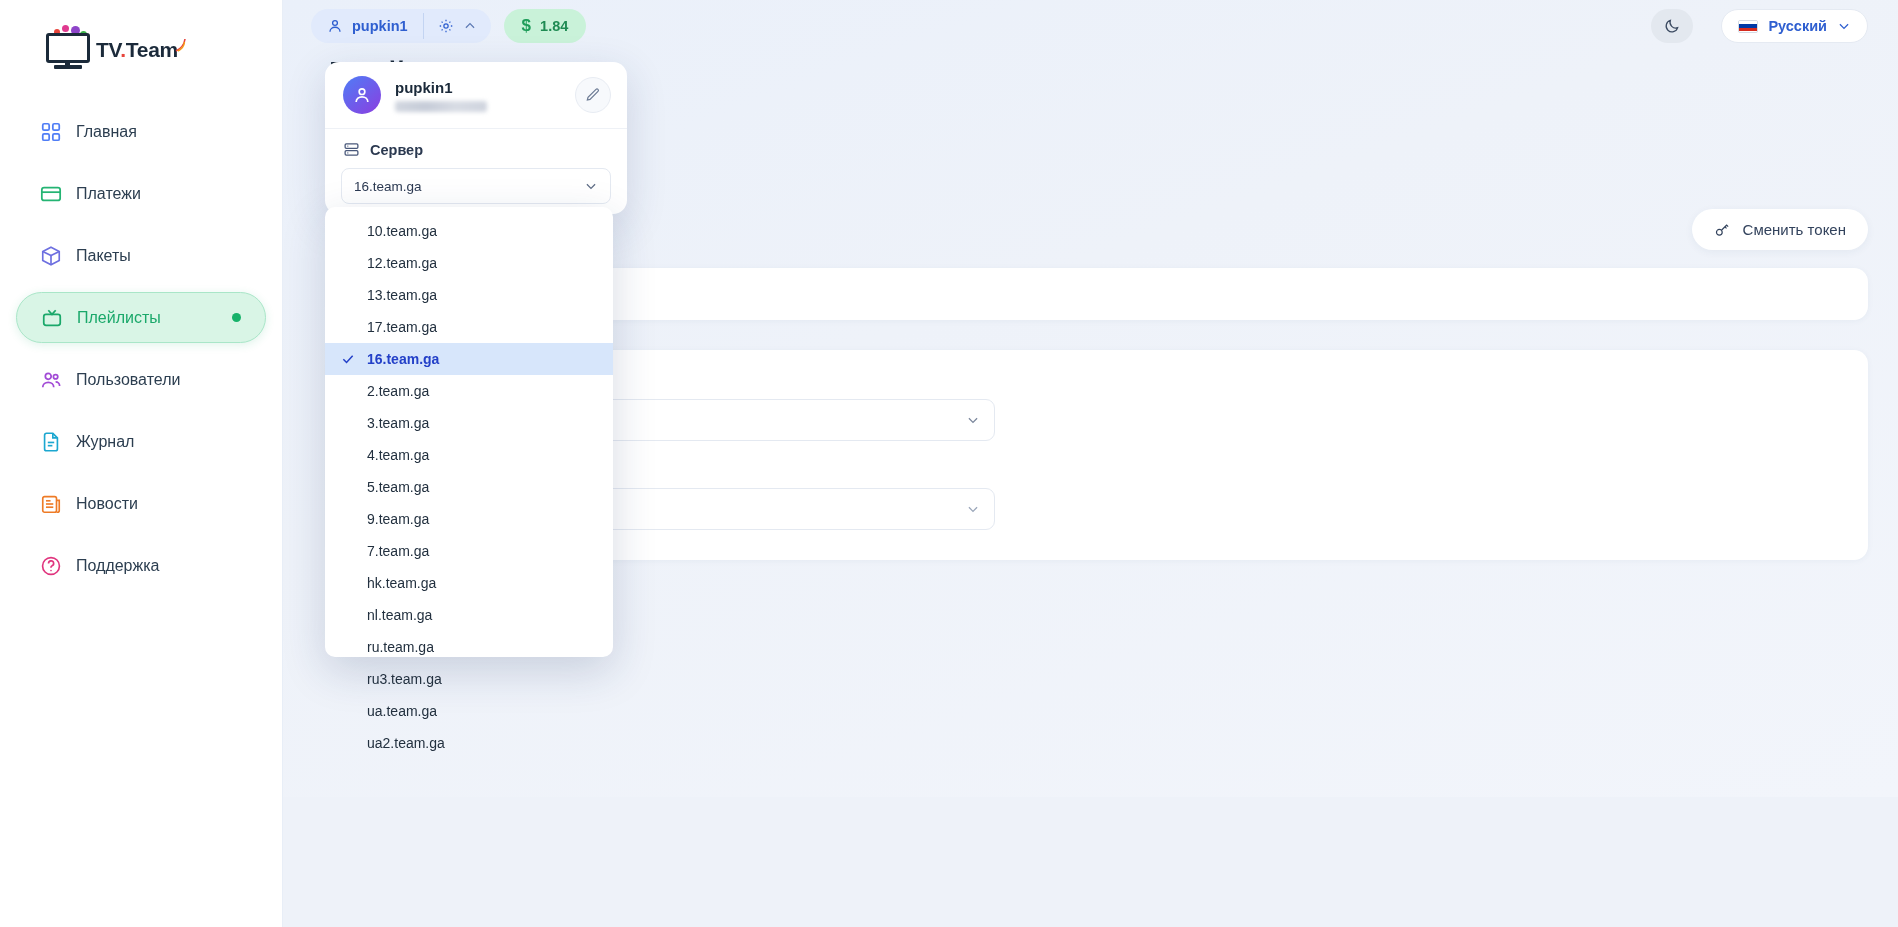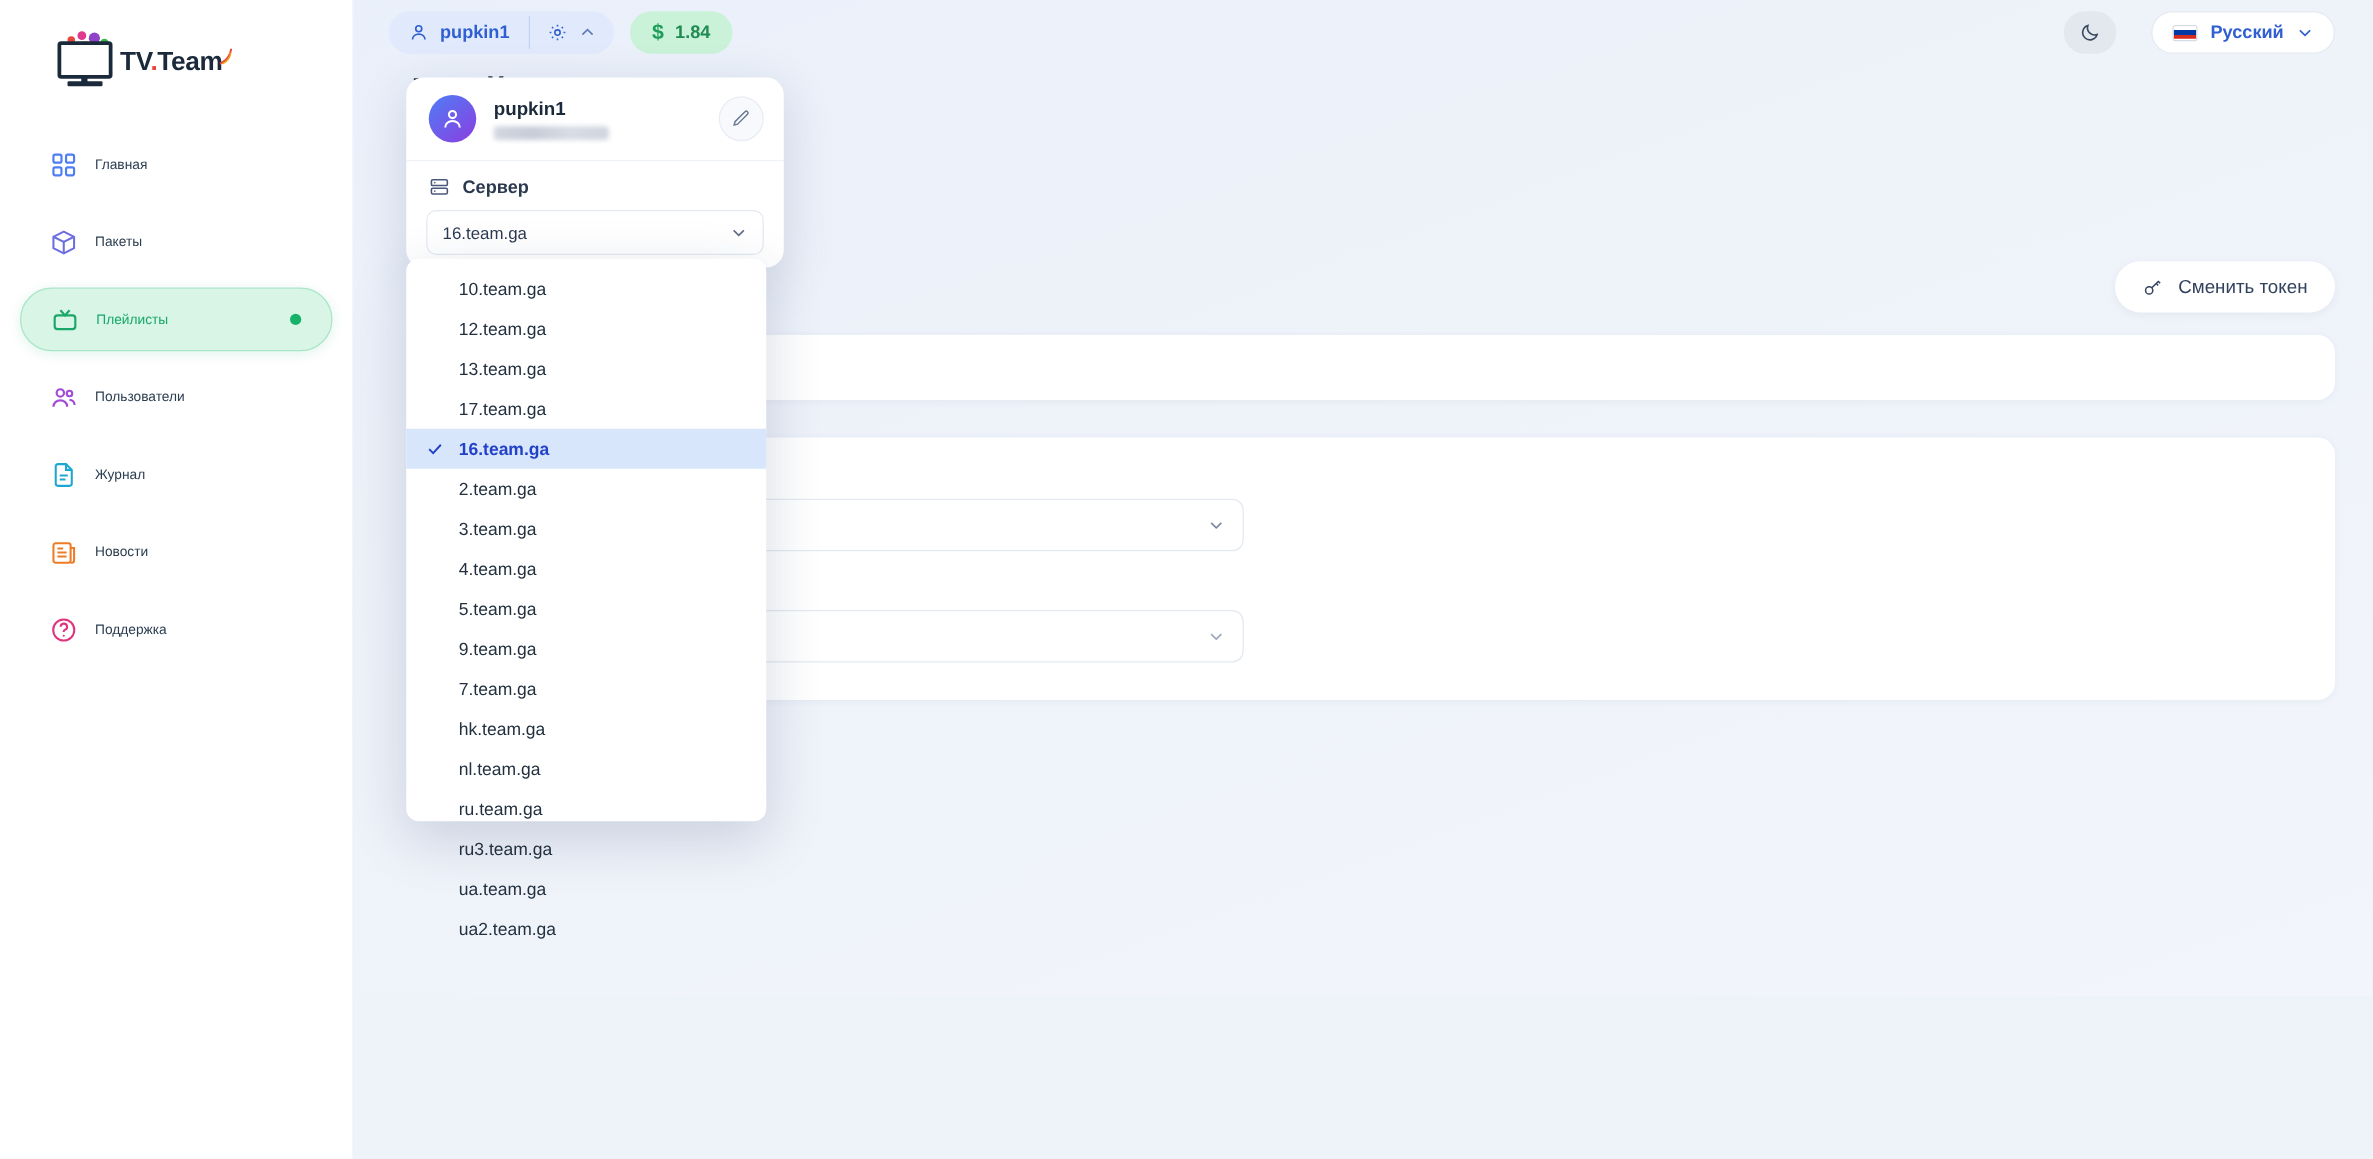--- a/index.html
+++ b/index.html
@@ -50,21 +50,21 @@
   .logo-swoosh {
     position: absolute; right: -9px; top: 0px;
     width: 12px; height: 14px;
   }
 
   .nav { margin-top: 28px; padding: 0 16px; }
   .nav-item {
     display: flex; align-items: center; gap: 14px;
     height: 51px; padding: 0 24px;
     border-radius: 26px;
-    color: #2c3e50; font-size: 11px;
+    color: #2c3e50; font-size: 16px;
     cursor: pointer; position: relative;
     margin-bottom: 11px;
     justify-content: center;
   }
   .nav-item.active {
     background: #d9f5e6;
     border: 1px solid #a9e6c8;
     color: #1aa86a;
     box-shadow: 0 2px 10px rgba(26,168,106,0.14);
   }
@@ -268,20 +268,27 @@
       <div class="nav-item">
         <svg class="nav-icon" viewBox="0 0 24 24" fill="none" stroke="#4f7df6" stroke-width="1.9">
           <rect x="3" y="3" width="7" height="7" rx="1.5"></rect>
             <rect x="14" y="3" width="7" height="7" rx="1.5"></rect>
           <rect x="3" y="14" width="7" height="7" rx="1.5"></rect>
             <rect x="14" y="14" width="7" height="7" rx="1.5"></rect>
         </svg>
         <span class="nav-label">Главная</span>
       </div>
 
+      <div class="nav-item">
+        <svg class="nav-icon" viewBox="0 0 24 24" fill="none" stroke="#24b473" stroke-width="1.9">
+          <rect x="2" y="5" width="20" height="14" rx="2.5"></rect>
+            <path d="M2 10h20"></path>
+        </svg>
+        <span class="nav-label">Платежи</span>
+      </div>
 
       <div class="nav-item">
         <svg class="nav-icon" viewBox="0 0 24 24" fill="none" stroke="#6d6fe0" stroke-width="1.8">
           <path d="M12 2.5 21 7v10l-9 4.5L3 17V7z"></path>
             <path d="M3 7l9 4.5L21 7"></path>
             <path d="M12 11.5V21"></path>
         </svg>
         <span class="nav-label">Пакеты</span>
       </div>
 

